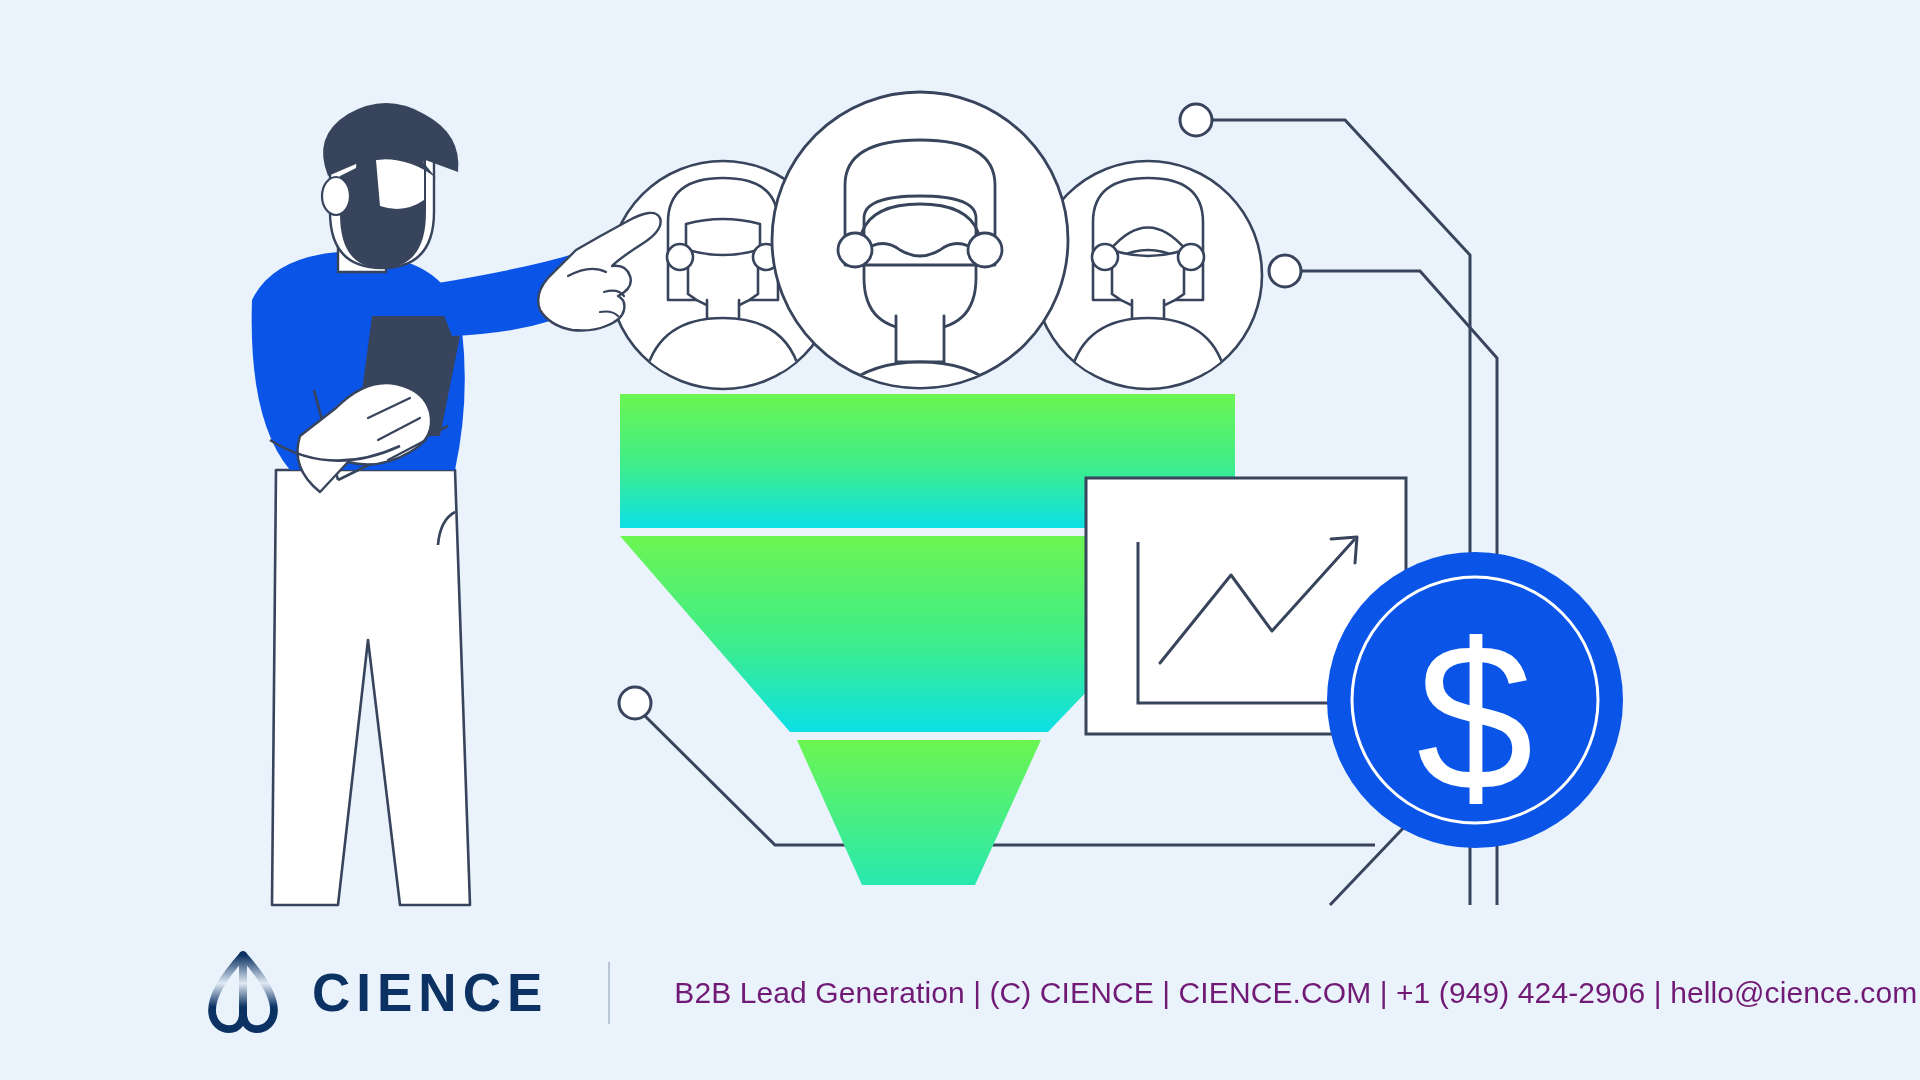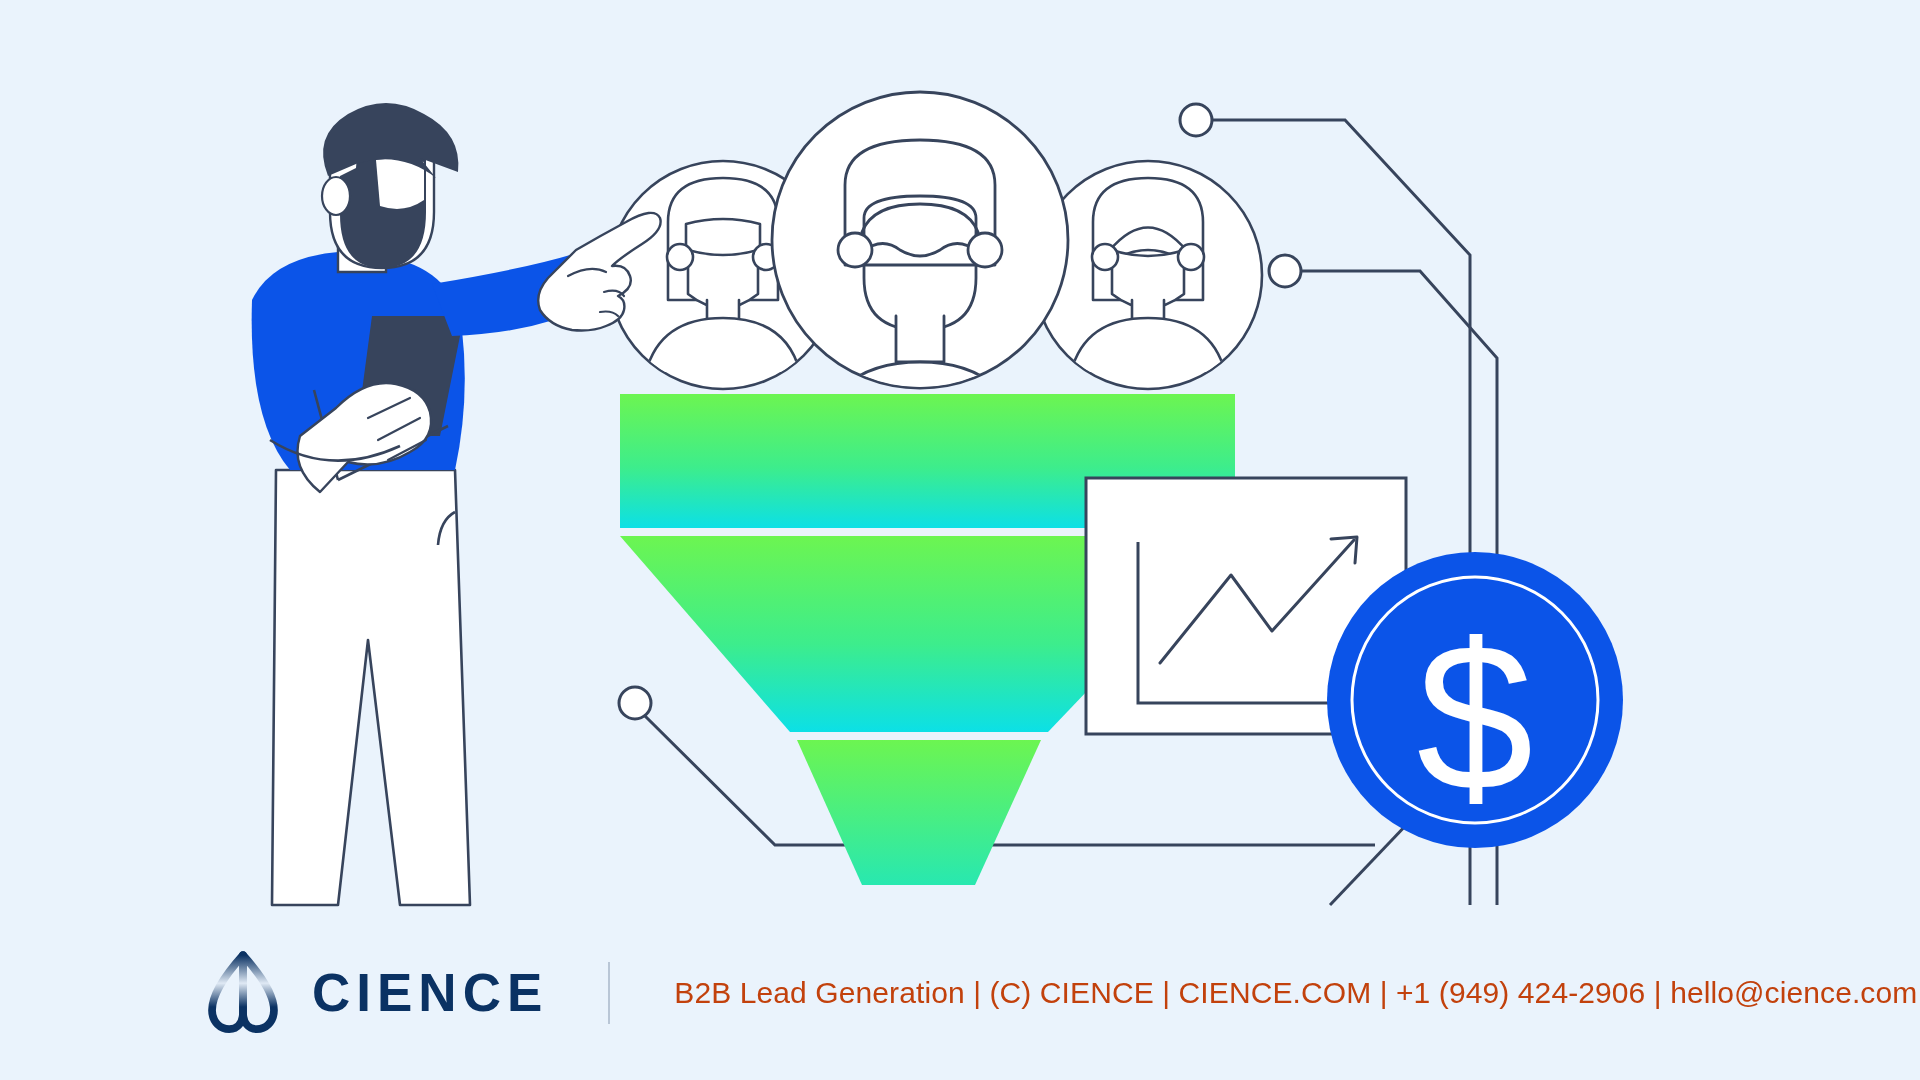--- a/index.html
+++ b/index.html
@@ -57,21 +57,21 @@
   .footer-divider {
     width: 2px;
     height: 62px;
     background: #b9c6d6;
     margin-left: 60px;
     flex: 0 0 auto;
   }
   .footer-text {
     font-family: "Liberation Sans", sans-serif;
     font-size: 30px;
-    color: #c2410c;
+    color: #701a75;
     margin-left: 64px;
     white-space: nowrap;
     letter-spacing: 0.1px;
   }
 </style>
 </head>
 <body>
 
 <div id="stage">
 

